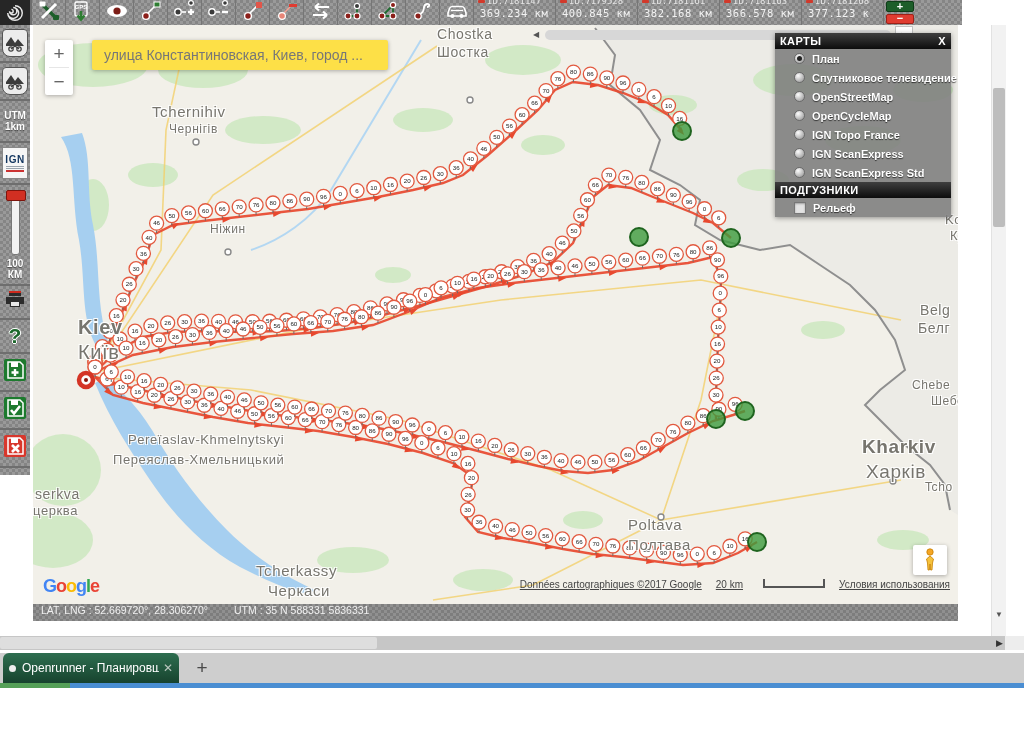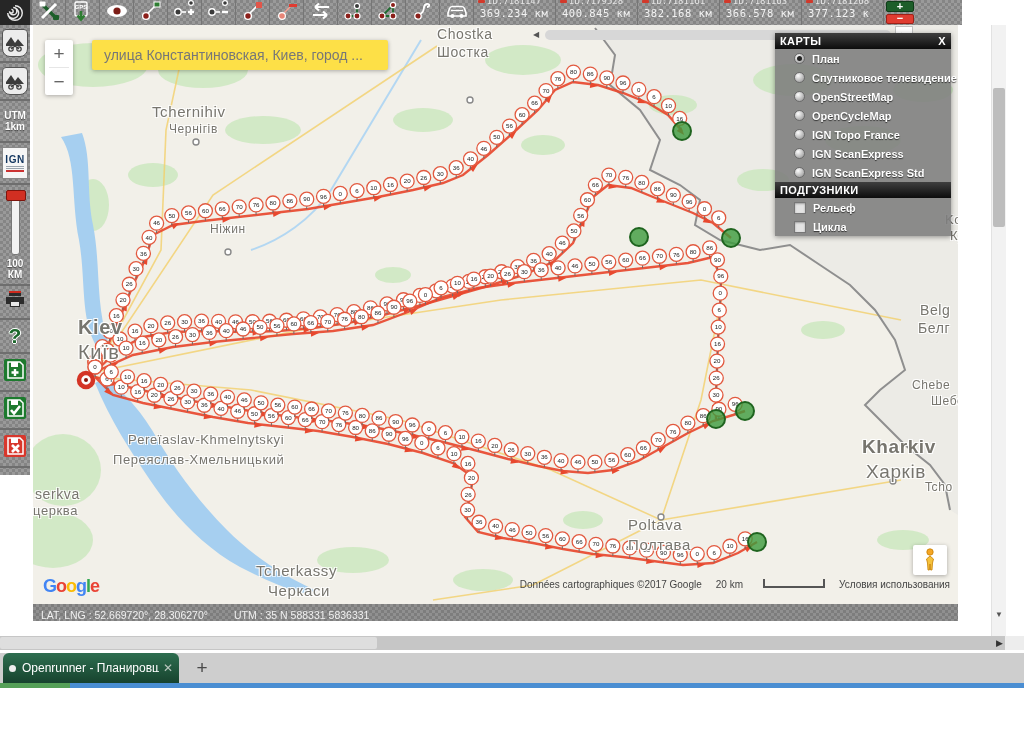--- a/index.html
+++ b/index.html
@@ -54,28 +54,28 @@
     padding:2px 5px;display:flex;justify-content:space-between;align-items:center;letter-spacing:.4px;}
   .lp-close{cursor:pointer;font-size:11px;}
   .lp-row{display:flex;align-items:center;gap:7px;padding:2px 4px;height:15px;cursor:pointer;margin-left:15px;}
   .lp-row span{color:#fff;font-weight:bold;font-size:11px;text-shadow:0 1px 1px rgba(0,0,0,.65);white-space:nowrap;}
   .radio{width:11px;height:11px;border-radius:50%;background:radial-gradient(circle at 35% 30%,#fdfdfd,#b9b9b9 60%,#8f8f8f);
     border:1px solid #6a6a6a;box-sizing:border-box;flex:0 0 auto;position:relative;}
   .radio.sel::after{content:"";position:absolute;left:2px;top:2px;width:5px;height:5px;border-radius:50%;background:#222;}
   .checkbox{width:10px;height:10px;background:#e3e3e3;border:1px solid #777;box-shadow:inset 0 1px 2px rgba(0,0,0,.3);flex:0 0 auto;}
   
   #google-logo{position:absolute;left:10px;top:551px;font-size:18px;font-weight:bold;letter-spacing:-1px;}
-  #map-attrib{position:absolute;right:8px;top:554px;display:flex;align-items:center;gap:14px;font-size:10px;color:#444;}
+  #map-attrib{position:absolute;right:8px;top:554px;display:flex;align-items:center;gap:14px;font-size:10px;color:#444;text-decoration:underline;}
   #scale-bar{width:58px;height:7px;border-left:2px solid #555;border-right:2px solid #555;border-bottom:2px solid #555;margin-top:-2px;}
   #pegman{position:absolute;left:880px;top:520px;width:34px;height:30px;background:#fff;border-radius:2px;
     box-shadow:0 1px 4px rgba(0,0,0,.3);display:flex;align-items:center;justify-content:center;cursor:pointer;}
   
   #status-bar{position:absolute;left:33px;top:604px;width:925px;height:17px;background-color:#868686;
     background-image:conic-gradient(#909090 25%,#7d7d7d 25% 50%,#909090 50% 75%,#7d7d7d 75%);background-size:6px 6px;
-    color:#f0f0f0;font-size:10.5px;display:flex;align-items:flex-end;gap:26px;padding-left:8px;box-sizing:border-box;}
+    color:#f0f0f0;font-size:10.5px;display:flex;align-items:flex-start;gap:26px;padding-left:8px;box-sizing:border-box;}
   
   #vscroll{position:absolute;left:991px;top:25px;width:14px;height:611px;background:#f2f2f2;border-left:1px solid #e2e2e2;}
   #vthumb{position:absolute;left:1px;top:63px;width:12px;height:139px;background:#bdbdbd;border-radius:2px;}
   #vdown{position:absolute;left:0;top:585px;width:14px;text-align:center;font-size:8px;color:#555;cursor:pointer;}
   #hscroll{position:absolute;left:0;top:636px;width:1005px;height:14px;background:#c6c6c6;}
   #hthumb{position:absolute;left:0;top:1px;width:377px;height:12px;background:#dedede;border-radius:2px;}
   #hright{position:absolute;right:2px;top:2px;font-size:9px;color:#333;cursor:pointer;}
   #scroll-corner{position:absolute;left:1005px;top:636px;width:19px;height:14px;background:#ededed;}
   
   #tabstrip{position:absolute;left:0;top:653px;width:1024px;height:30px;background:#cecece;}
@@ -1174,24 +1174,20 @@
         </div>
       </div>
     <div class="lp-header">
       <span>ПОДГУЗНИКИ</span>
     </div>
     <div id="lp-overlays">
         <div class="lp-row">
           <div class="checkbox"></div>
           <span>Рельеф</span>
         </div>
-        <div class="lp-row">
-          <div class="checkbox"></div>
-          <span>Цикла</span>
-        </div>
       </div>
   </div>
 
   <div id="google-logo"><span style="color: rgb(66, 133, 244);">G</span><span style="color: rgb(234, 67, 53);">o</span><span style="color: rgb(251, 188, 5);">o</span><span style="color: rgb(66, 133, 244);">g</span><span style="color: rgb(52, 168, 83);">l</span><span style="color: rgb(234, 67, 53);">e</span></div>
   <div id="map-attrib">
     <span>Données cartographiques ©2017 Google</span>
     <span style="display:flex;align-items:center;gap:20px;">
       <span>20 km</span>
       <span id="scale-bar"></span>
     </span>

